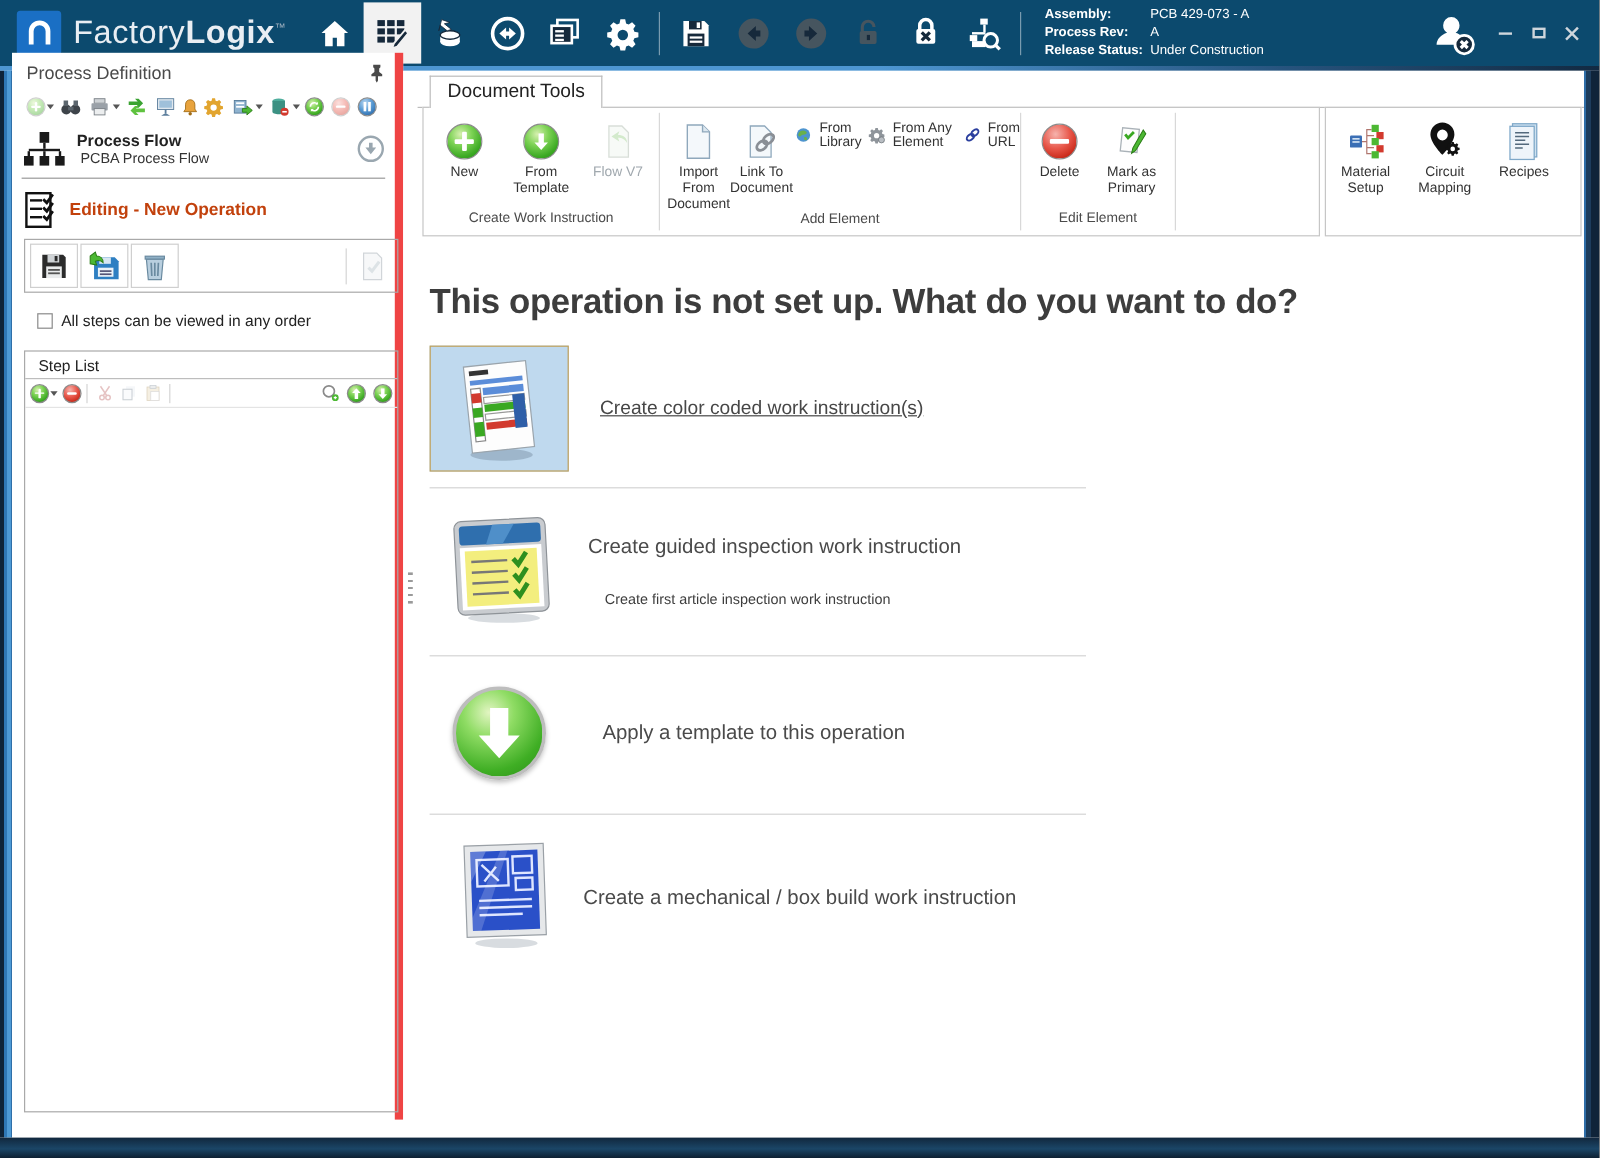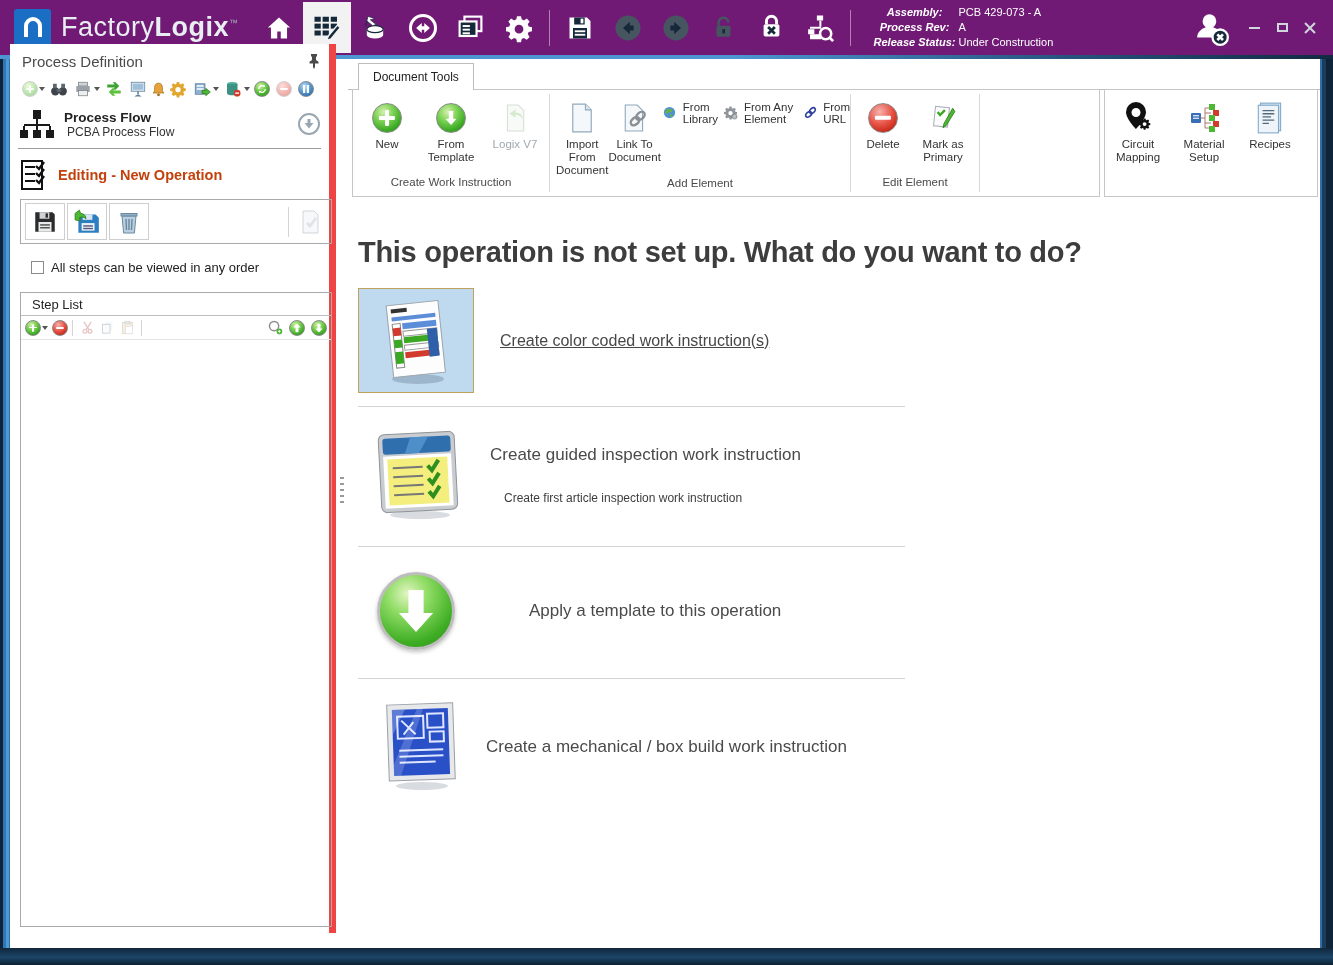--- a/index.html
+++ b/index.html
@@ -1,20 +1,20 @@
 <!DOCTYPE html>
 <html><head>
 <meta charset="utf-8">
 <style>
   html,body{margin:0;padding:0;background:#2b2b2b;}
   *{box-sizing:border-box;font-family:"Liberation Sans","DejaVu Sans",sans-serif;}
   .app{position:relative;width:1333px;height:965px;background:#fff;overflow:hidden;}
 
   
-  .titlebar{position:absolute;left:0;top:0;width:1333px;height:55px;background:#701a75;display:flex;align-items:center;text-align:center;}
+  .titlebar{position:absolute;left:0;top:0;width:1333px;height:55px;background:#0c4a6e;display:flex;align-items:center;}
   .accent-line{position:absolute;left:0;top:55px;width:1333px;height:4px;
     background:linear-gradient(90deg,#4d96d2 0%,#4d96d2 55%,#27547e 80%,#122a42 100%);}
   .frame-left{position:absolute;left:0;top:59px;width:10px;height:889px;
     background:linear-gradient(90deg,#0f2439 0 3px,#2f77b5 3px 6px,#4e9ad5 6px 9px,#2f6fa8 9px);}
   .frame-right{position:absolute;right:0;top:59px;width:13px;height:889px;
     background:linear-gradient(90deg,#2f6ea8 0 2px,#1c3c5c 2px 6px,#0f2439 6px);}
   .frame-bottom{position:absolute;left:0;top:948px;width:1333px;height:17px;
     background:linear-gradient(180deg,#11273d 0%,#1b4667 55%,#0d2032 100%);}
 
   
@@ -23,21 +23,21 @@
   .brand{color:#e9eef3;font-size:27px;letter-spacing:.5px;white-space:nowrap;flex:none;}
   .brand .b{font-weight:bold;}
   .brand sup{font-size:9px;color:#9fb0bf;}
   .tb-icons{display:flex;align-items:center;height:55px;margin-left:16px;flex:none;}
   .tb-btn{width:48px;height:51px;display:flex;align-items:center;justify-content:center;flex:none;}
   .tb-btn.active{background:#f2f2f2;}
   .tb-btn svg{display:block;}
   .tb-sep{width:1px;height:36px;background:rgba(255,255,255,.45);margin:0 6px;flex:none;}
   .tb-info{margin-left:14px;color:#fff;font-size:11px;line-height:15px;flex:none;}
   .tb-info .row{display:flex;}
-  .tb-info .lab{font-weight:bold;width:88px;flex:none;font-style:italic;}
+  .tb-info .lab{font-weight:bold;width:88px;flex:none;}
   .spacer{flex:1;}
   .user-btn{width:40px;height:40px;margin-right:14px;flex:none;}
   .win-controls{display:flex;align-items:center;gap:10px;margin-right:14px;flex:none;}
   .win-btn{width:18px;height:18px;display:flex;align-items:center;justify-content:center;}
   .wb-min{width:11px;height:2px;background:#cfd6dc;}
   .wb-max{width:11px;height:9px;border:2px solid #cfd6dc;}
   .wb-close{position:relative;width:12px;height:12px;}
   .wb-close::before,.wb-close::after{content:"";position:absolute;left:-1px;top:5px;width:14px;height:2px;background:#cfd6dc;}
   .wb-close::before{transform:rotate(45deg);}
   .wb-close::after{transform:rotate(-45deg);}
@@ -76,21 +76,21 @@
   .csph.dim{opacity:.4;}
   .csph .plus::before,.csph .plus::after{content:"";position:absolute;left:50%;top:50%;background:#fff;border-radius:1px;}
   .csph .plus::before{width:58%;height:14%;transform:translate(-50%,-50%);}
   .csph .plus::after{width:14%;height:58%;transform:translate(-50%,-50%);}
   .csph .minus::before{content:"";position:absolute;left:50%;top:50%;width:58%;height:16%;background:#fff;border-radius:1px;transform:translate(-50%,-50%);}
   .csph svg{position:absolute;left:50%;top:50%;transform:translate(-50%,-50%);}
 
   
   .main{position:absolute;left:348px;top:59px;width:972px;height:889px;background:#fff;}
   .tab{position:absolute;left:10px;top:4px;height:27px;padding:0 14px;background:#fff;border:1px solid #bcbcbc;border-bottom:none;
-    display:flex;align-items:center;font-size:12px;color:#222;z-index:2;}
+    display:flex;align-items:center;font-size:16px;color:#222;z-index:2;}
   .tab-baseline{position:absolute;left:0;top:30px;width:972px;height:1px;background:#bcbcbc;}
   .ribbon{position:absolute;left:4px;top:30px;width:748px;height:108px;border:1px solid #c6c6c6;background:#fff;display:flex;}
   .ribbon2{position:absolute;left:756px;top:30px;width:214px;height:108px;border:1px solid #c6c6c6;background:#fff;display:flex;}
   .rgroup{display:flex;flex-direction:column;height:100%;}
   .rgroup .items{flex:1;display:flex;align-items:flex-start;padding-top:8px;}
   .rgroup .glabel{height:20px;text-align:center;font-size:11.5px;color:#4a4a4a;}
   .vsep{width:1px;background:#d8d8d8;margin:4px 0;}
   .rib-item{width:64px;display:flex;flex-direction:column;align-items:center;text-align:center;font-size:11.5px;line-height:13px;color:#333;}
   .rib-item .icon{height:40px;display:flex;align-items:center;justify-content:center;}
   .rib-item.disabled{color:#a0a8ae;}
@@ -524,21 +524,21 @@
               </span>
             <span>From Template</span>
           </div>
           <div class="rib-item disabled">
             <span class="icon" style="opacity:.45">
                 <svg width="26" height="30" viewBox="0 0 24 26">
                   <path d="M5 1h10l5 5v19H5z" fill="#eef4ee" stroke="#aab8aa"></path>
                   <path d="M19 14c0-4-3-6-7-6l1-3-6 4 6 4-1-3c3 0 5 1 7 4z" fill="#9fd18f"></path>
                 </svg>
               </span>
-            <span>Logix V7</span>
+            <span>Flow V7</span>
           </div>
         </div>
         <div class="glabel">Create Work Instruction</div>
       </div>
       <div class="vsep"></div>
 
       <div class="rgroup" style="width:300px">
         <div class="items" style="justify-content:flex-start;padding-left:6px">
           <div class="rib-item" style="width:70px">
             <span class="icon">
@@ -620,46 +620,46 @@
           </div>
         </div>
         <div class="glabel">Edit Element</div>
       </div>
       <div class="vsep"></div>
     </div>
 
     <div class="ribbon2">
       <div class="tool-item">
         <span class="icon">
-            <svg width="32" height="34" viewBox="0 0 32 34">
-              <path fill-rule="evenodd" d="M14 1a10 10 0 0 0-10 10c0 7 10 17 10 17s10-10 10-17A10 10 0 0 0 14 1zm0 6a4.5 4.5 0 1 1 0 9 4.5 4.5 0 0 1 0-9z" fill="#111"></path>
-              <g transform="translate(16 16) scale(.55)">
-                <use href="#i-gear" fill="#111"></use>
-              </g>
-            </svg>
-          </span>
-        <span>Circuit Mapping</span>
-      </div>
-      <div class="tool-item">
-        <span class="icon">
             <svg width="34" height="34" viewBox="0 0 34 34">
               <g stroke="#b0766e" fill="none">
                 <path d="M12 17h6M18 17V7h4M18 17v10h4M18 12h6M18 22h6"></path>
               </g>
               <rect x="4" y="12" width="10" height="10" rx="1" fill="#3b6fb5"></rect>
               <rect x="6" y="14" width="6" height="1.4" fill="#cfe0f2"></rect>
               <rect x="6" y="16.6" width="6" height="1.4" fill="#cfe0f2"></rect>
               <rect x="22" y="3" width="6" height="6" fill="#4cb833"></rect>
               <rect x="26" y="9" width="6" height="6" fill="#d23a2e"></rect>
               <rect x="22" y="14" width="6" height="6" fill="#4cb833"></rect>
               <rect x="26" y="20" width="6" height="6" fill="#d23a2e"></rect>
               <rect x="22" y="25" width="6" height="6" fill="#4cb833"></rect>
             </svg>
           </span>
         <span>Material Setup</span>
+      </div>
+      <div class="tool-item">
+        <span class="icon">
+            <svg width="32" height="34" viewBox="0 0 32 34">
+              <path fill-rule="evenodd" d="M14 1a10 10 0 0 0-10 10c0 7 10 17 10 17s10-10 10-17A10 10 0 0 0 14 1zm0 6a4.5 4.5 0 1 1 0 9 4.5 4.5 0 0 1 0-9z" fill="#111"></path>
+              <g transform="translate(16 16) scale(.55)">
+                <use href="#i-gear" fill="#111"></use>
+              </g>
+            </svg>
+          </span>
+        <span>Circuit Mapping</span>
       </div>
       <div class="tool-item">
         <span class="icon">
             <svg width="30" height="34" viewBox="0 0 28 32">
               <rect x="5" y="2" width="19" height="26" fill="#cfe2f0" stroke="#7fa8c9"></rect>
               <rect x="3" y="4" width="19" height="26" fill="#eef4fa" stroke="#7fa8c9"></rect>
               <g stroke="#53697c" stroke-width="1.2">
                 <path d="M7 9h11M7 12h11M7 15h8M7 18h11M7 21h6"></path>
               </g>
             </svg>
@@ -724,21 +724,21 @@
     <div class="opt-sep" style="top:487px"></div>
 
     <div class="opt" style="top:513px">
       <div class="thumb" style="margin-left:19px">
         <div class="bigsphere">
           <svg width="38" height="42" viewBox="0 0 20 22">
               <path d="M10 22 1 12h5V0h8v12h5z" fill="#fff"></path>
             </svg>
         </div>
       </div>
-      <div class="txt" style="margin-left:74px"><span class="opt-title">Apply a template to this operation</span></div>
+      <div class="txt" style="margin-left:47px"><span class="opt-title">Apply a template to this operation</span></div>
     </div>
     <div class="opt-sep" style="top:619px"></div>
 
     <div class="opt" style="top:639px">
       <div class="thumb" style="margin-left:22px">
         <svg width="80" height="94" viewBox="0 0 80 94">
           <ellipse cx="42" cy="88" rx="26" ry="4" fill="rgba(60,80,100,.2)"></ellipse>
           <g transform="rotate(-2 40 45)">
             <rect x="8" y="6" width="66" height="76" fill="#e6e8ea" stroke="#9aa0a6"></rect>
             <rect x="13" y="11" width="56" height="66" fill="#2a50c8"></rect>

